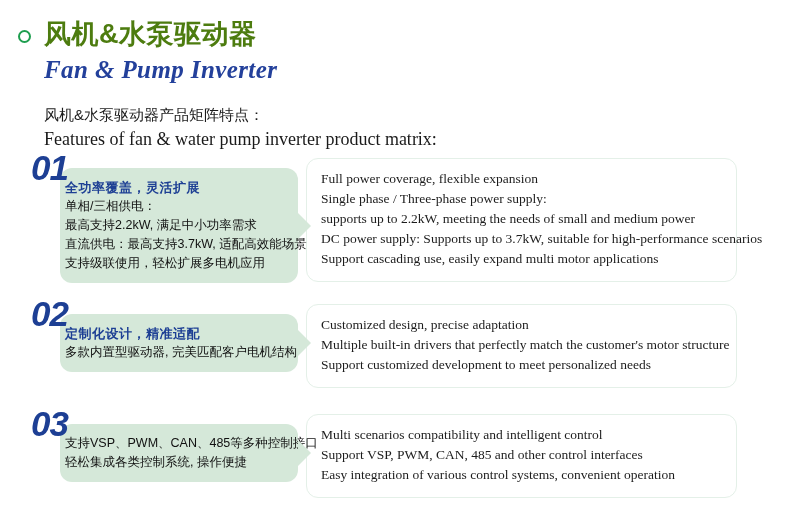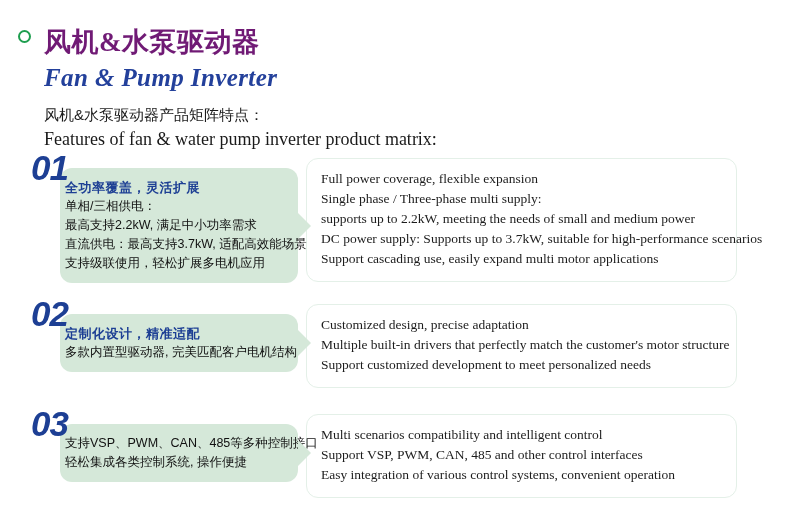--- a/index.html
+++ b/index.html
@@ -37,28 +37,27 @@
     border-radius: 50%;
     margin-top: 12px;
     margin-right: 13px;
     flex: none;
     box-sizing: border-box;
   }
   .title-block {
     display: block;
   }
   .title-cn {
-    font-family: Liberation Serif, serif;
+    font-family: Liberation Sans, sans-serif;
     font-weight: bold;
     font-size: 27px;
     line-height: 33px;
-    color: #701a75;
+    color: #4d7c0f;
     letter-spacing: 0.5px;
     white-space: nowrap;
-    margin-top: 8px;
   }
   .title-en {
     font-family: "Liberation Serif", "DejaVu Serif", serif;
     font-weight: bold;
     font-style: italic;
     font-size: 25px;
     line-height: 31px;
     color: #23409b;
     letter-spacing: 0.4px;
     margin-top: 3px;
@@ -206,21 +205,21 @@
       <div class="tab"></div>
       <div class="gc-heading">全功率覆盖，灵活扩展</div>
       <div class="gc-line">单相/三相供电：</div>
       <div class="gc-line">最高支持2.2kW, 满足中小功率需求</div>
       <div class="gc-line">直流供电：最高支持3.7kW, 适配高效能场景</div>
       <div class="gc-line">支持级联使用，轻松扩展多电机应用</div>
     </div>
 
     <div class="white-card">
       <div class="wc-line">Full power coverage, flexible expansion</div>
-      <div class="wc-line">Single phase / Three-phase multi supply:</div>
+      <div class="wc-line">Single phase / Three-phase power supply:</div>
       <div class="wc-line">supports up to 2.2kW, meeting the needs of small and medium power</div>
       <div class="wc-line">DC power supply: Supports up to 3.7kW, suitable for high-performance scenarios</div>
       <div class="wc-line">Support cascading use, easily expand multi motor applications</div>
     </div>
   </div>
 
   <div class="feature-row r2">
     <div class="feature-index">02</div>
 
     <div class="green-card">

